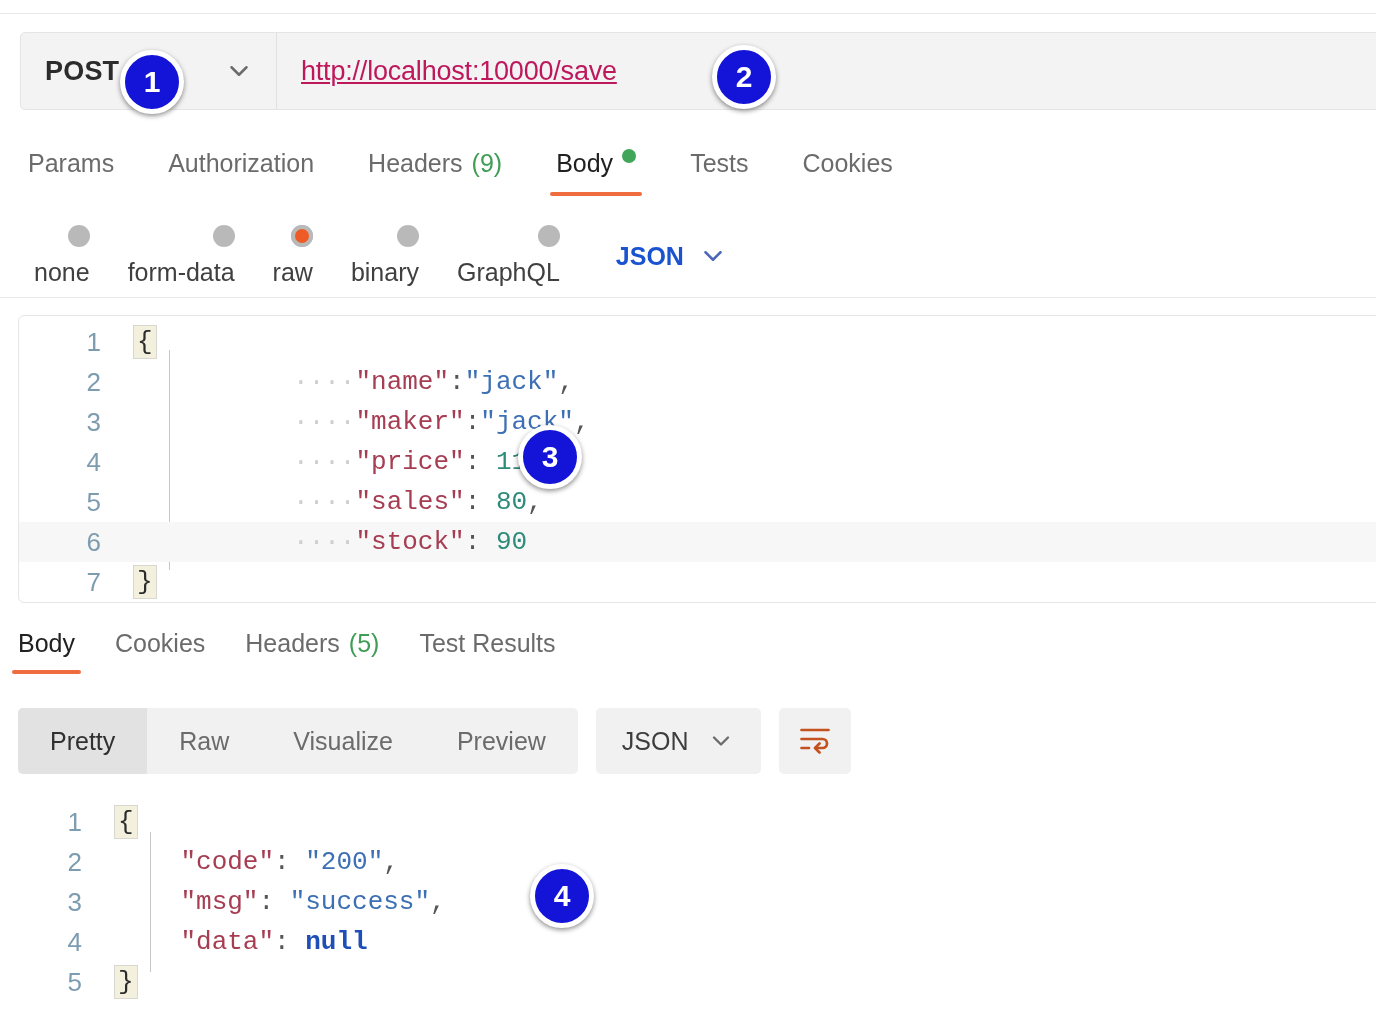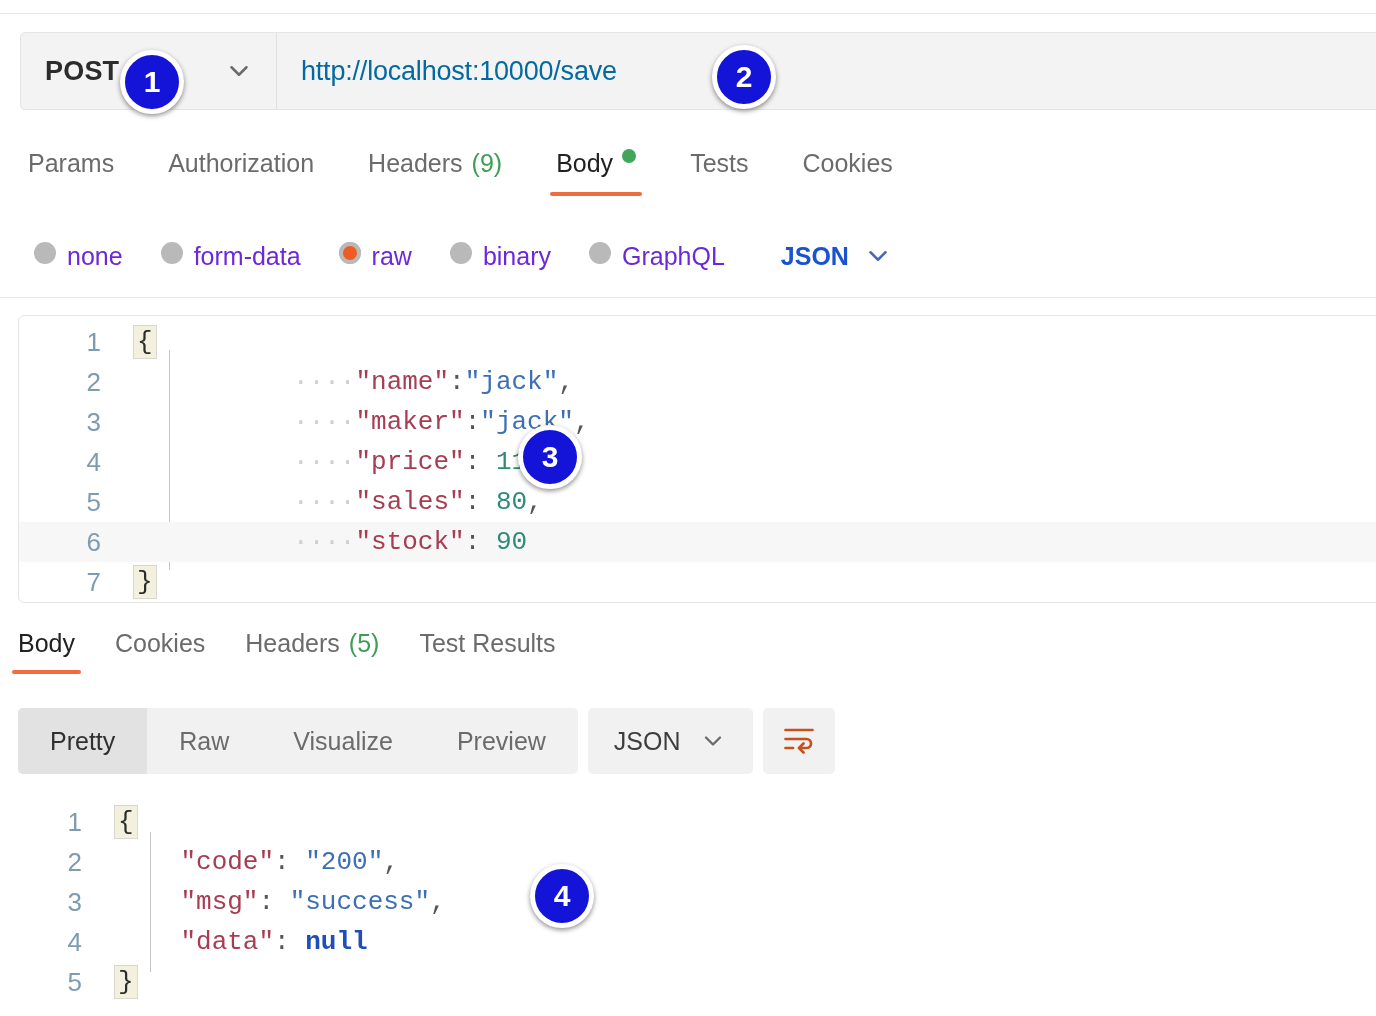--- a/index.html
+++ b/index.html
@@ -34,21 +34,21 @@
   .method-label {
     font-size: 27px; font-weight: 700; color: #2c2c2c; letter-spacing: .2px;
   }
   .method-caret {
     margin-left: auto; color: #6b6b6b; display: flex; align-items: center;
   }
   .vdiv { width: 1px; background: #e0e0e0; align-self: stretch; }
   .url-box {
     flex: 1; display: flex; align-items: center; padding-left: 24px;
   }
-  .url-text { font-size: 27px; color: #0369a1; letter-spacing: -.2px; }
+  .url-text { font-size: 27px; color: #be185d; letter-spacing: -.2px; text-decoration: underline; }
 
   
   .req-tabs {
     position: absolute; left: 0; top: 145px; width: 1376px; height: 62px;
     display: flex; align-items: flex-start; padding-left: 28px;
   }
   .tab {
     position: relative; font-size: 25px; color: #6b6b6b;
     padding: 4px 0 18px 0; margin-right: 54px; white-space: nowrap;
     display: flex; gap: 9px; cursor: pointer;
@@ -63,22 +63,22 @@
     width: 14px; height: 14px; border-radius: 50%;
     background: #42a65a; display: inline-block;
   }
 
   
   .body-types {
     position: absolute; left: 0; top: 228px; width: 1376px; height: 56px;
     display: flex; align-items: center; padding-left: 34px;
   }
   .radio-item {
-    display: flex; align-items: flex-start; gap: 11px; margin-right: 38px;
-    font-size: 25px; color: #6d28d9; white-space: nowrap; cursor: pointer;
+    display: flex; align-items: flex-end; gap: 11px; margin-right: 38px;
+    font-size: 25px; color: #404040; white-space: nowrap; cursor: pointer; flex-direction: column;
   }
   .radio-dot {
     width: 22px; height: 22px; border-radius: 50%;
     background: #b9b9b9; flex: none;
   }
   .radio-item.selected .radio-dot {
     background: #b9b9b9;
     box-shadow: inset 0 0 0 4px #b9b9b9;
     position: relative;
   }
@@ -134,21 +134,21 @@
   
   .res-tabs {
     position: absolute; left: 0; top: 625px; width: 1376px; height: 56px;
     display: flex; align-items: flex-start; padding-left: 18px;
   }
   .res-tabs .tab { font-size: 25px; margin-right: 40px; padding-bottom: 16px; }
 
   
   .res-toolbar {
     position: absolute; left: 18px; top: 708px; height: 66px;
-    display: flex; align-items: center; gap: 10px;
+    display: flex; align-items: center; gap: 18px;
   }
   .seg {
     display: flex; align-items: center; background: #f1f1f1;
     border-radius: 5px; height: 66px; overflow: hidden;
   }
   .seg-item {
     font-size: 25px; color: #6b6b6b; padding: 0 32px; height: 66px;
     display: flex; align-items: center; cursor: pointer; white-space: nowrap;
   }
   .seg-item.active { background: #e2e2e2; color: #303030; }

